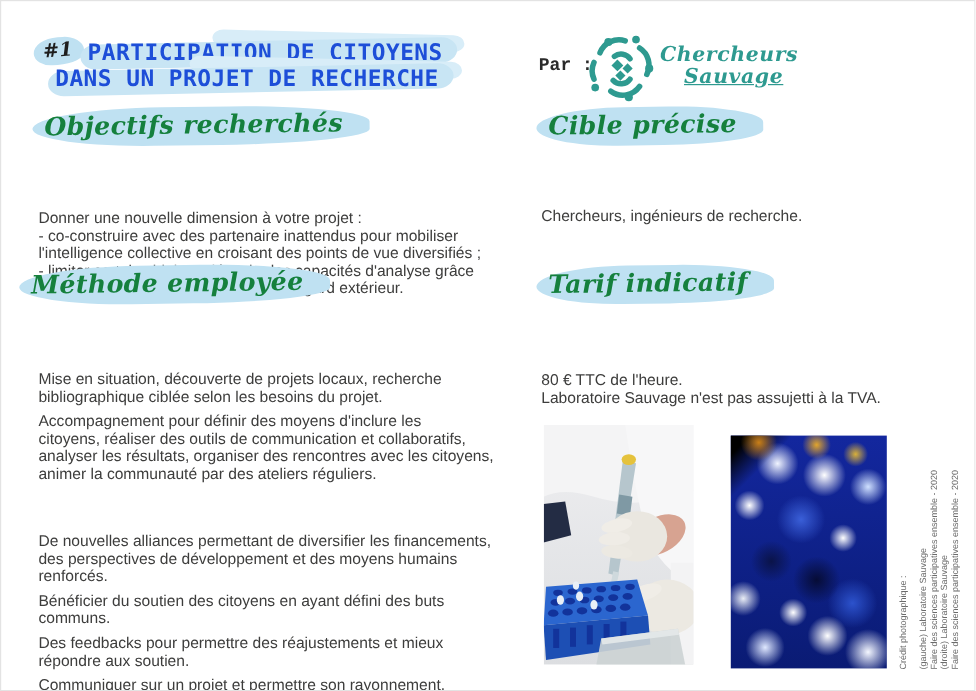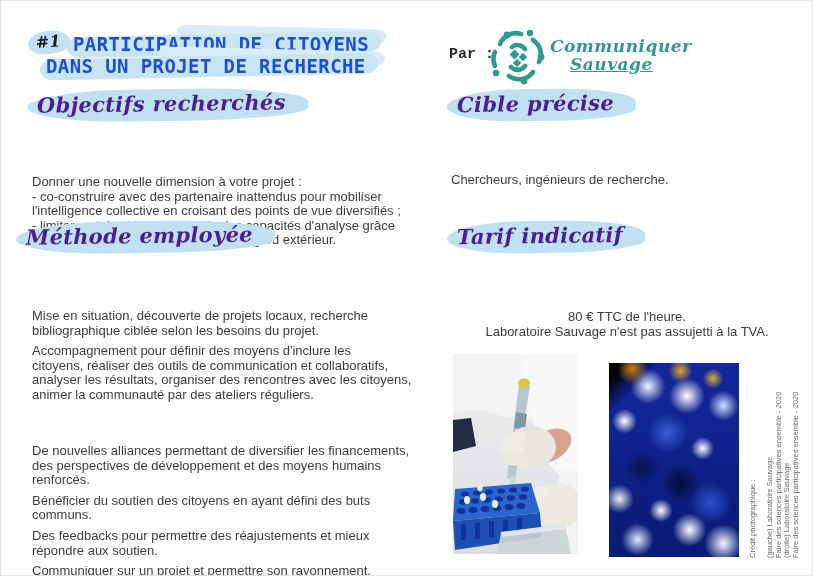--- a/index.html
+++ b/index.html
@@ -37,21 +37,21 @@
   #brand-logo{position:absolute;left:486px;top:25px;}
   .brand-name{
     position:absolute;left:549px;top:36px;
     font-family:"DejaVu Serif",serif;font-style:italic;font-weight:700;
     font-size:17px;line-height:18px;color:#2e9a90;letter-spacing:.5px;
   }
   .brand-name .l2{display:block;margin-left:20px;text-decoration:underline;}
   
   .script-head{
     position:absolute;font-family:"DejaVu Serif",serif;font-style:italic;font-weight:700;
-    font-size:21px;color:#4c1d95;white-space:nowrap;z-index:2;letter-spacing:.3px;
+    font-size:21px;color:#15803d;white-space:nowrap;z-index:2;letter-spacing:.3px;
   }
   .script-head .blob{
     display:inline-block;background:#bfe1f2;padding:2px 22px 5px 10px;
     border-radius:48% 52% 55% 45%/65% 55% 45% 60%;transform:rotate(-.8deg);
   }
   
   .body-block{position:absolute;z-index:1;margin-top:48px;}
   .body-block p{
     margin:0 0 6px 0;font-size:13px;line-height:14.6px;white-space:pre-line;color:#3d3d3c;
   }
@@ -116,21 +116,21 @@
         <circle cx="37" cy="55" r="3.4"></circle>
         <circle cx="9" cy="47" r="3.2"></circle>
         <rect x="24" y="25" width="7" height="7" transform="rotate(45 27.5 28.5)"></rect>
         <rect x="33" y="28" width="6" height="6" transform="rotate(45 36 31)"></rect>
         <rect x="27" y="34" width="6" height="6" transform="rotate(45 30 37)"></rect>
       </g>
     </svg>
   </span>
 
   <div class="brand-name">
-    <span>Communiquer</span>
+    <span>Chercheurs</span>
     <span class="l2">Sauvage</span>
   </div>
 
   <div class="script-head" style="left:26px;top:88px;">
     <span class="blob">Objectifs recherchés</span>
   </div>
   <div class="body-block" style="left:31px;top:126px;width:402px;">
     <p>Donner une nouvelle dimension à votre projet :
 - co-construire avec des partenaire inattendus pour mobiliser
 l'intelligence collective en croisant des points de vue diversifiés ;
@@ -164,21 +164,21 @@
   <div class="script-head" style="left:446px;top:88px;">
     <span class="blob">Cible précise</span>
   </div>
   <div class="body-block" style="left:450px;top:124px;width:340px;">
     <p>Chercheurs, ingénieurs de recherche.</p>
   </div>
 
   <div class="script-head" style="left:446px;top:220px;">
     <span class="blob">Tarif indicatif</span>
   </div>
-  <div class="body-block" style="left:450px;top:261px;width:352px;text-align:center;">
+  <div class="body-block" style="left:450px;top:261px;width:352px;">
     <p>80 € TTC de l'heure.
 Laboratoire Sauvage n'est pas assujetti à la TVA.</p>
   </div>
 
   <div class="photo" id="photo-left">
     <svg width="125" height="200" viewBox="0 0 125 200">
       <defs>
         <linearGradient id="bgGrad" x1="0" y1="0" x2="0" y2="1">
           <stop offset="0" stop-color="#efeff1"></stop>
             <stop offset="1" stop-color="#dcdee1"></stop>

